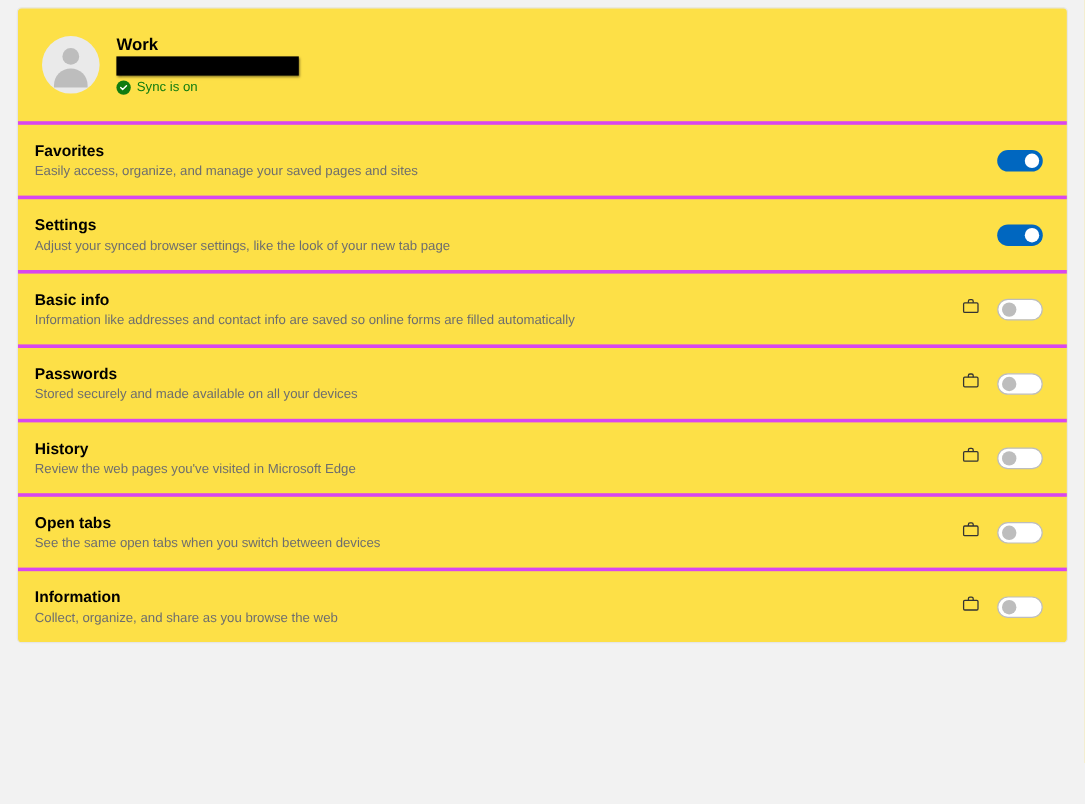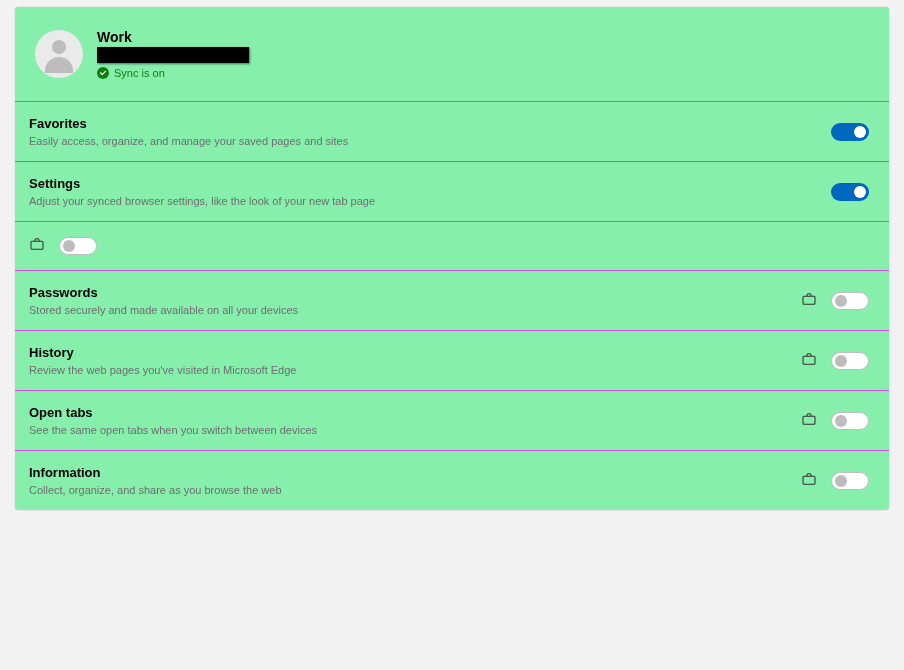--- a/index.html
+++ b/index.html
@@ -9,21 +9,21 @@
     }
     body {
       font-family: "Segoe UI", Tahoma, sans-serif;
       background: #f2f2f2;
       width: 904px;
       height: 670px;
       overflow: hidden;
       padding: 6px 14px;
     }
     .card {
-      background: #86efac;
+      background: #fde047;
       border-radius: 4px;
       border: 1px solid #e6e6e6;
       width: 100%;
     }
     .profile-header {
       display: flex;
       align-items: center;
       padding: 22px 18px 22px 20px;
       gap: 14px;
     }
@@ -86,21 +86,21 @@
       background: #107c10;
       display: flex;
       align-items: center;
       justify-content: center;
     }
     .check-badge svg {
       width: 8px;
       height: 8px;
     }
     .row {
-      border-top: 1px solid #d946ef;
+      border-top: 3px solid #d946ef;
       padding: 14px 20px 14px 14px;
       display: flex;
       align-items: center;
       justify-content: space-between;
     }
     .row-text {
       display: flex;
       flex-direction: column;
       gap: 4px;
     }
@@ -197,20 +197,24 @@
           <div class="row-title">Settings</div>
           <div class="row-desc">Adjust your synced browser settings, like the look of your new tab page</div>
         </div>
         <div class="row-controls">
           <div class="toggle on">
             <div class="knob"></div>
           </div>
         </div>
       </div>
       <div class="row">
+        <div class="row-text">
+          <div class="row-title">Basic info</div>
+          <div class="row-desc">Information like addresses and contact info are saved so online forms are filled automatically</div>
+        </div>
         <div class="row-controls">
           <span class="briefcase-icon"><svg viewBox="0 0 24 24" fill="none" stroke="currentColor" stroke-width="1.6">
   <rect x="3" y="8" width="18" height="12" rx="1.5"></rect>
   <path d="M9 8 V6 a2 2 0 0 1 2-2 h2 a2 2 0 0 1 2 2 V8"></path>
 </svg></span>
           <div class="toggle off">
             <div class="knob"></div>
           </div>
         </div>
       </div>

